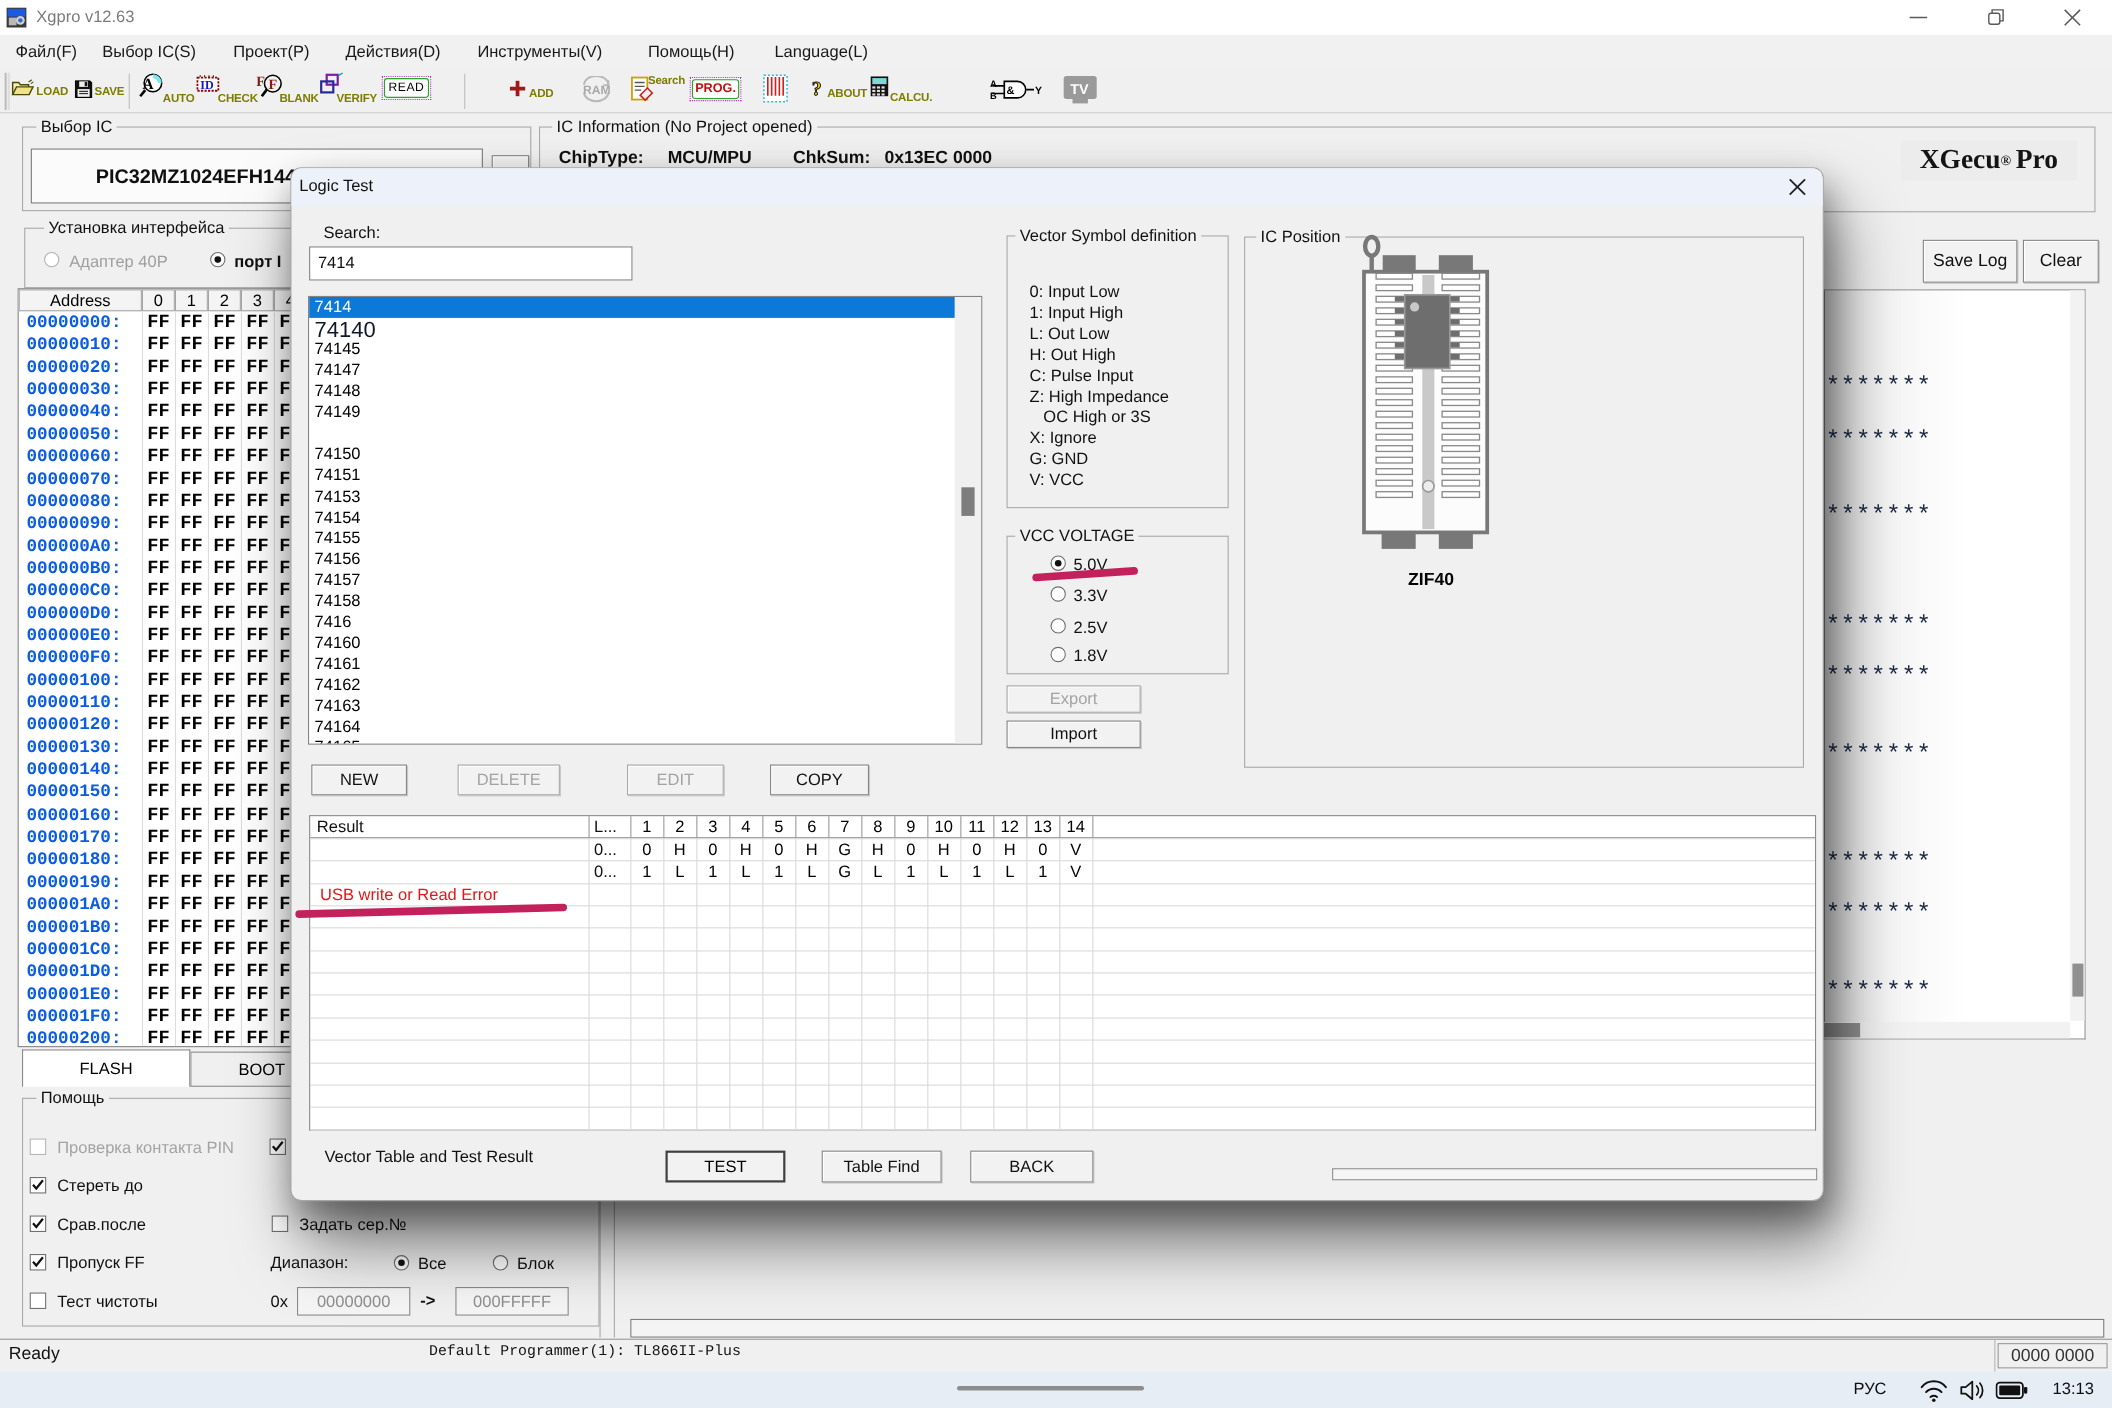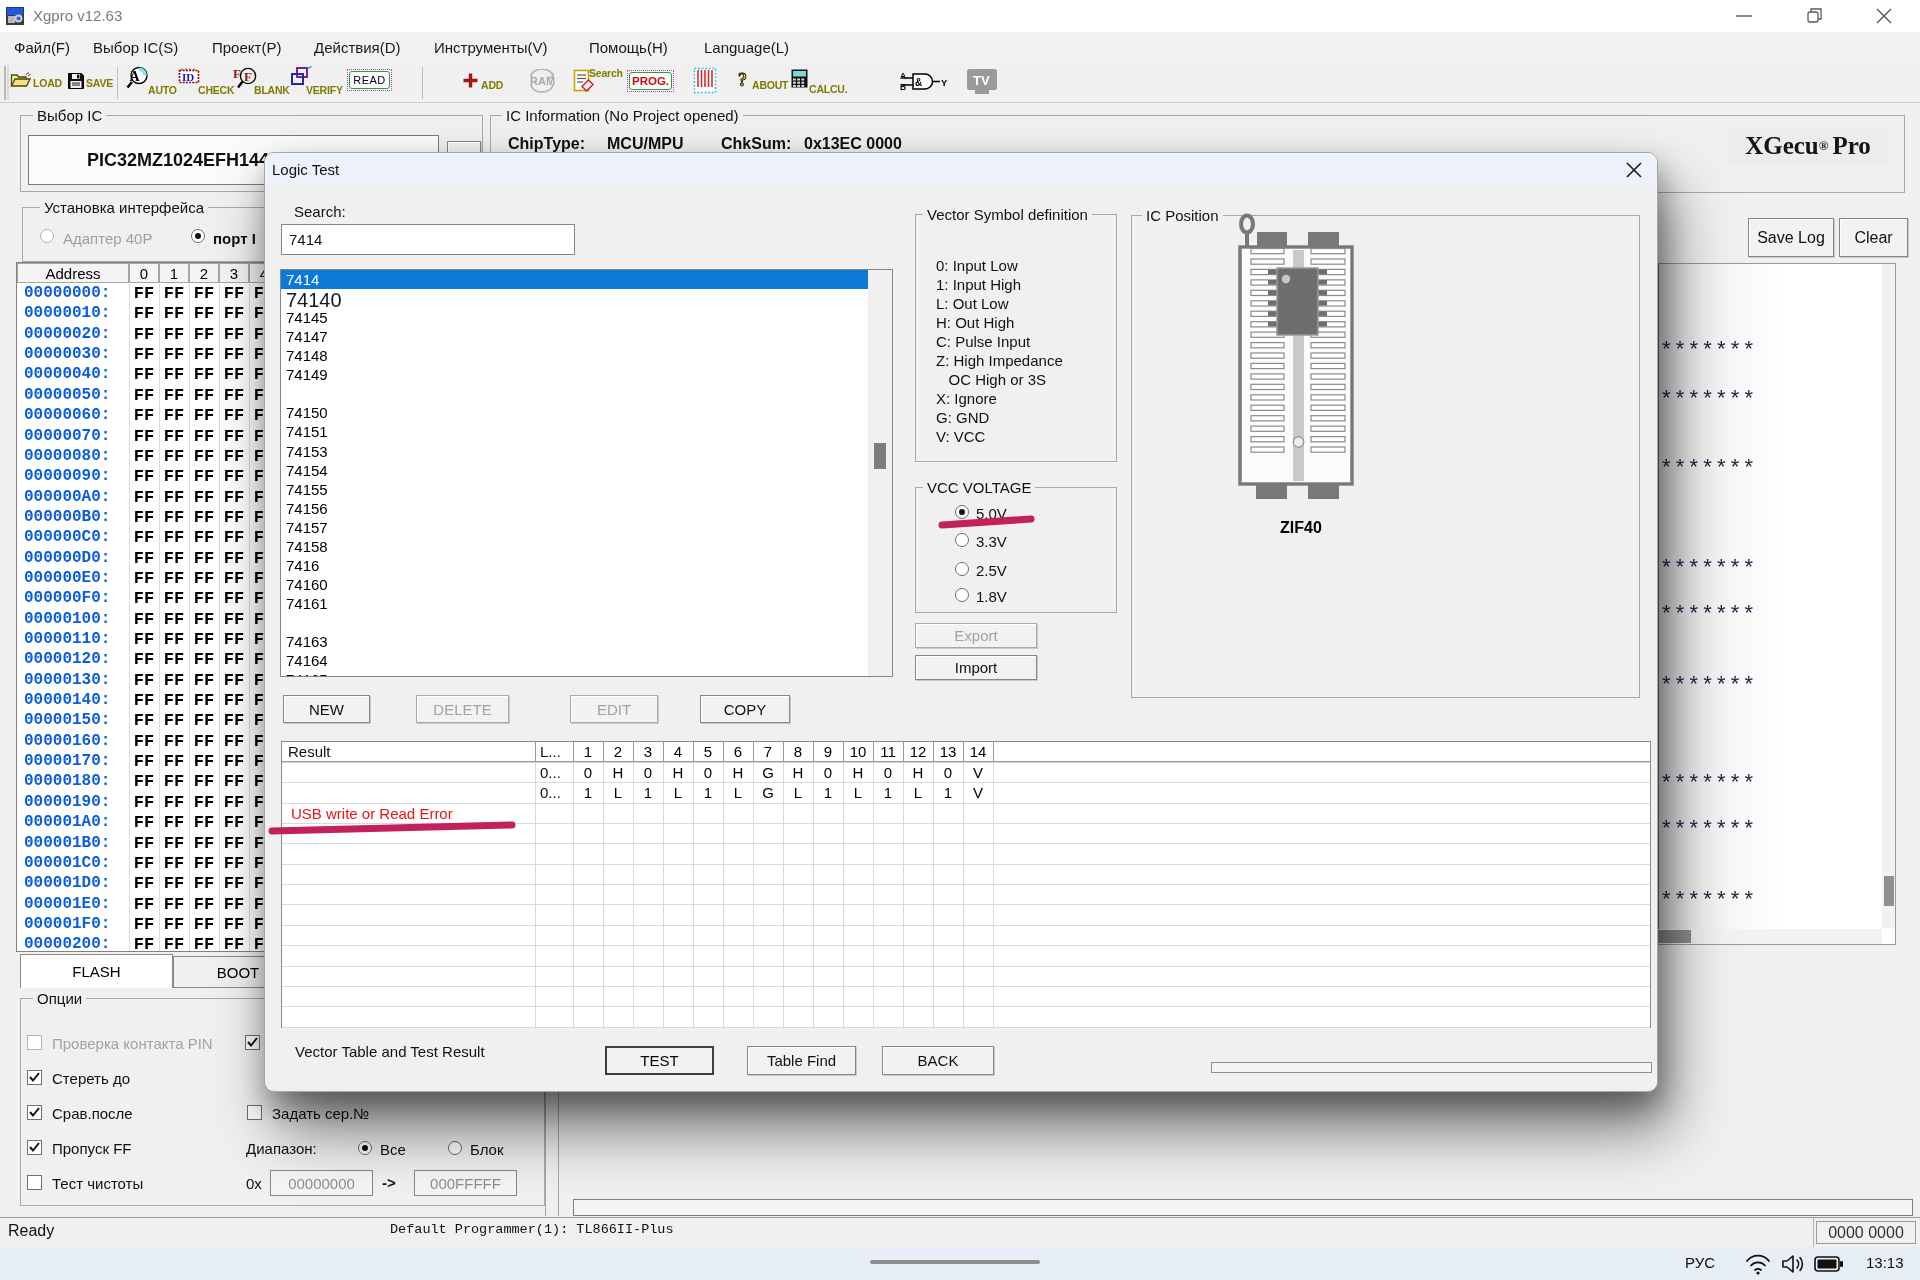--- a/index.html
+++ b/index.html
@@ -560,21 +560,21 @@
 <div class="abs" style="left:189px;top:284px;width:1px;height:667px;background:#dcdcdc;"></div>
 <div class="abs" style="left:219px;top:284px;width:1px;height:667px;background:#dcdcdc;"></div>
 <div class="abs" style="left:249px;top:284px;width:1px;height:667px;background:#dcdcdc;"></div>
 <div class="abs" style="left:279px;top:284px;width:1px;height:667px;background:#dcdcdc;"></div>
 <div class="abs" style="left:309px;top:284px;width:1px;height:667px;background:#dcdcdc;"></div>
 <div class="abs" style="left:339px;top:284px;width:1px;height:667px;background:#dcdcdc;"></div>
 <div class="abs" style="left:369px;top:284px;width:1px;height:667px;background:#dcdcdc;"></div>
 <div class="abs" style="left:173px;top:956px;width:130px;height:32px;background:#f0f0f0;border:1px solid #8a8a8a;display:flex;align-items:center;justify-content:center;font-size:15px;">BOOT</div>
 <div class="abs" style="left:20px;top:954px;width:153px;height:34px;background:#ffffff;border:1px solid #8a8a8a;border-bottom:none;display:flex;align-items:center;justify-content:center;font-size:15px;">FLASH</div>
 <div class="grp" style="left:20px;top:998px;width:525px;height:208px;"></div>
-<div class="grplbl" style="left:33px;top:990px;">Опции</div>
+<div class="grplbl" style="left:33px;top:990px;">Помощь</div>
 <div class="cb" style="left:27px;top:1035px;border-color:#b5b5b5;"></div>
 <div class="txt" style="left:52px;top:1035px;color:#a3a3a3;">Проверка контакта PIN</div>
 <div class="cb" style="left:245px;top:1035px;">
     <svg width="13" height="13" viewBox="0 0 13 13">
       <path d="M2 6 L5 9.5 L11 2" fill="none" stroke="#111" stroke-width="2"></path>
     </svg>
   </div>
 <div class="cb" style="left:27px;top:1070px;">
     <svg width="13" height="13" viewBox="0 0 13 13">
       <path d="M2 6 L5 9.5 L11 2" fill="none" stroke="#111" stroke-width="2"></path>
@@ -672,20 +672,21 @@
 <div class="abs" style="left:0px;top:152.4px;width:587px;height:19.05px;color:#000;font-size:15px;line-height:19.05px;padding-left:5px;">74151</div>
 <div class="abs" style="left:0px;top:171.5px;width:587px;height:19.05px;color:#000;font-size:15px;line-height:19.05px;padding-left:5px;">74153</div>
 <div class="abs" style="left:0px;top:190.5px;width:587px;height:19.05px;color:#000;font-size:15px;line-height:19.05px;padding-left:5px;">74154</div>
 <div class="abs" style="left:0px;top:209.6px;width:587px;height:19.05px;color:#000;font-size:15px;line-height:19.05px;padding-left:5px;">74155</div>
 <div class="abs" style="left:0px;top:228.6px;width:587px;height:19.05px;color:#000;font-size:15px;line-height:19.05px;padding-left:5px;">74156</div>
 <div class="abs" style="left:0px;top:247.7px;width:587px;height:19.05px;color:#000;font-size:15px;line-height:19.05px;padding-left:5px;">74157</div>
 <div class="abs" style="left:0px;top:266.7px;width:587px;height:19.05px;color:#000;font-size:15px;line-height:19.05px;padding-left:5px;">74158</div>
 <div class="abs" style="left:0px;top:285.8px;width:587px;height:19.05px;color:#000;font-size:15px;line-height:19.05px;padding-left:5px;">7416</div>
 <div class="abs" style="left:0px;top:304.8px;width:587px;height:19.05px;color:#000;font-size:15px;line-height:19.05px;padding-left:5px;">74160</div>
 <div class="abs" style="left:0px;top:323.9px;width:587px;height:19.05px;color:#000;font-size:15px;line-height:19.05px;padding-left:5px;">74161</div>
+<div class="abs" style="left:0px;top:342.9px;width:587px;height:19.05px;color:#000;font-size:15px;line-height:19.05px;padding-left:5px;">74162</div>
 <div class="abs" style="left:0px;top:362.0px;width:587px;height:19.05px;color:#000;font-size:15px;line-height:19.05px;padding-left:5px;">74163</div>
 <div class="abs" style="left:0px;top:381.0px;width:587px;height:19.05px;color:#000;font-size:15px;line-height:19.05px;padding-left:5px;">74164</div>
 <div class="abs" style="left:0px;top:400.1px;width:587px;height:19.05px;color:#000;font-size:15px;line-height:19.05px;padding-left:5px;">74165</div>
 <div class="abs" style="left:587px;top:0px;width:24px;height:406px;background:#f0f0f0;"></div>
 <div class="abs" style="left:593px;top:173px;width:12px;height:26px;background:#7d7d7d;"></div>
 </div>
 <div class="grp" style="left:650px;top:61px;width:202px;height:248px;"></div>
 <div class="grplbl" style="left:658px;top:53px;">Vector Symbol definition</div>
 <div class="abs" style="left:671px;top:103px;font-size:15px;line-height:19px;color:#111;">0: Input Low<br>1: Input High<br>L: Out Low<br>H: Out High<br>C: Pulse Input<br>Z: High Impedance<br>&nbsp;&nbsp;&nbsp;OC High or 3S<br>X: Ignore<br>G: GND<br>V: VCC</div>
 <div class="grp" style="left:650px;top:334px;width:202px;height:126px;"></div>

